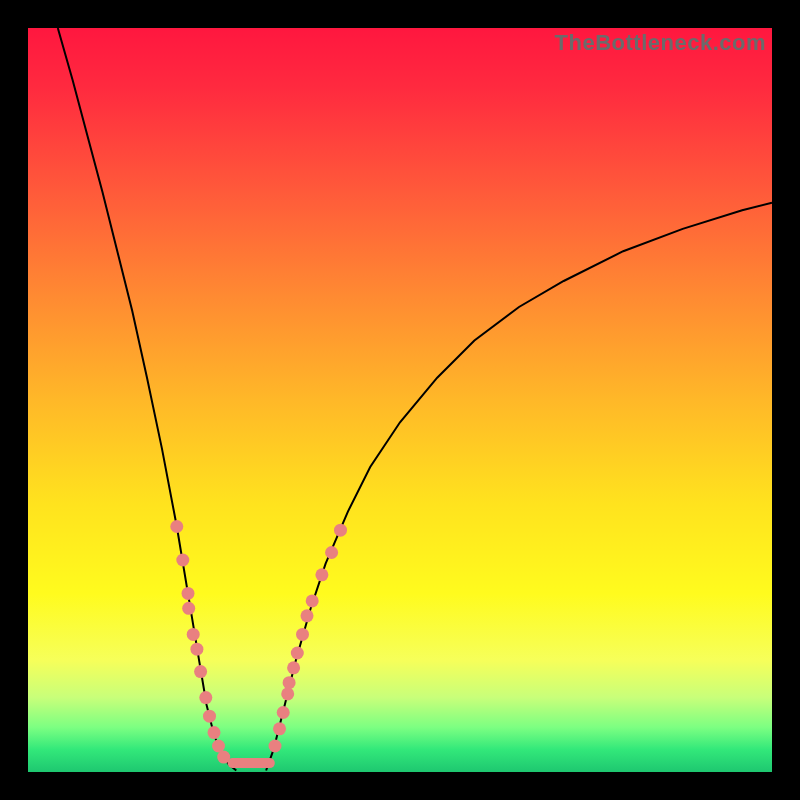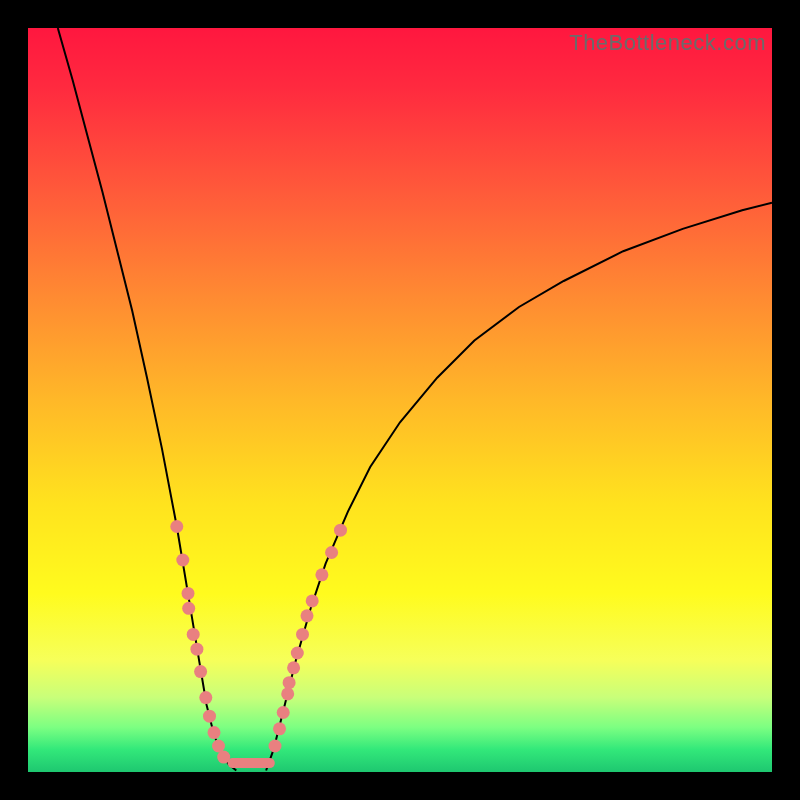--- a/index.html
+++ b/index.html
@@ -31,21 +31,21 @@
       #32e87a 97%,
       #1ec770 100%
     );
   }
   .watermark {
     position: absolute;
     top: 2px;
     right: 6px;
     color: #6b6b6b;
     font-size: 22px;
-    font-weight: 400;
+    font-weight: 700;
     letter-spacing: 0.5px;
     z-index: 10;
   }
   svg.plot {
     position: absolute;
     left: 0;
     top: 0;
     width: 744px;
     height: 744px;
   }

